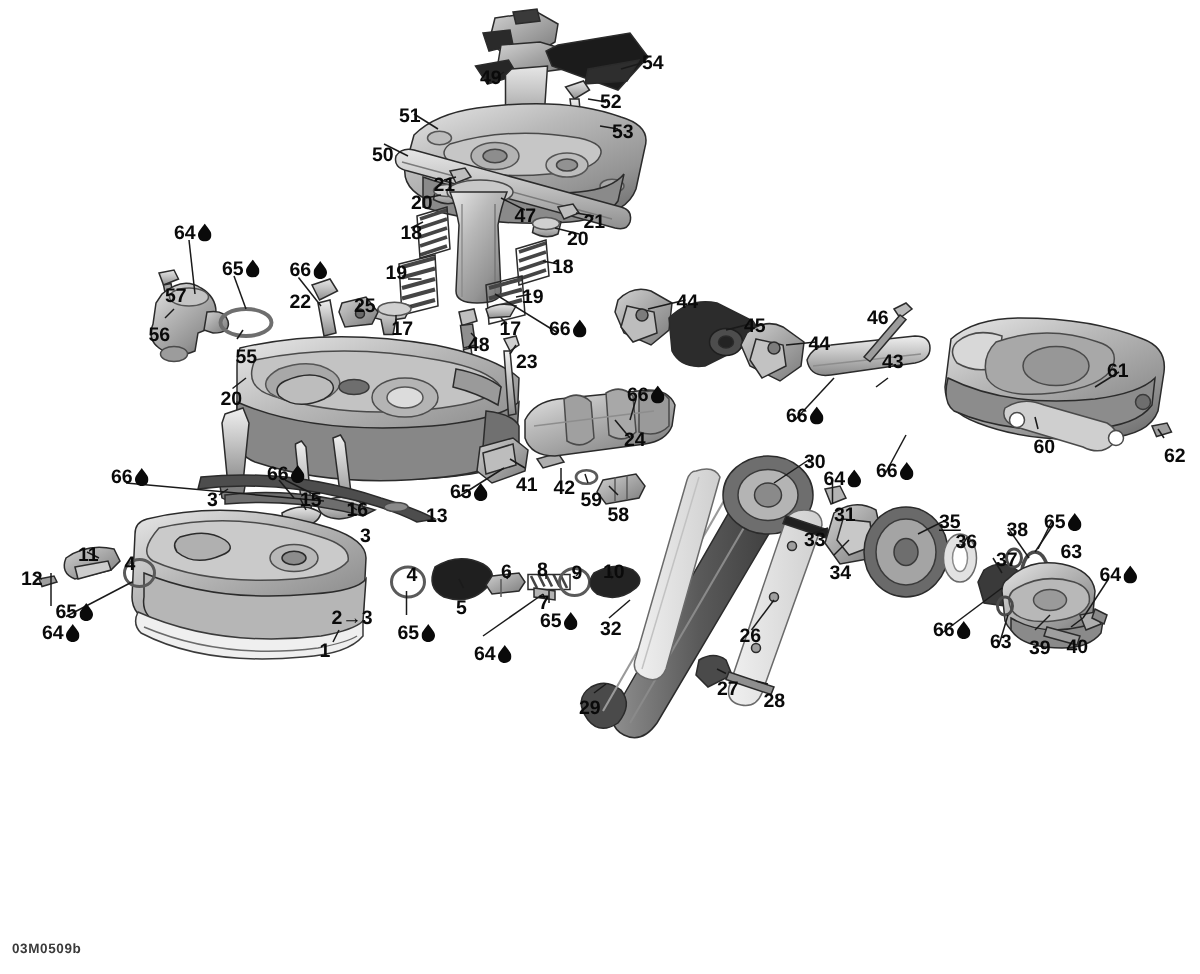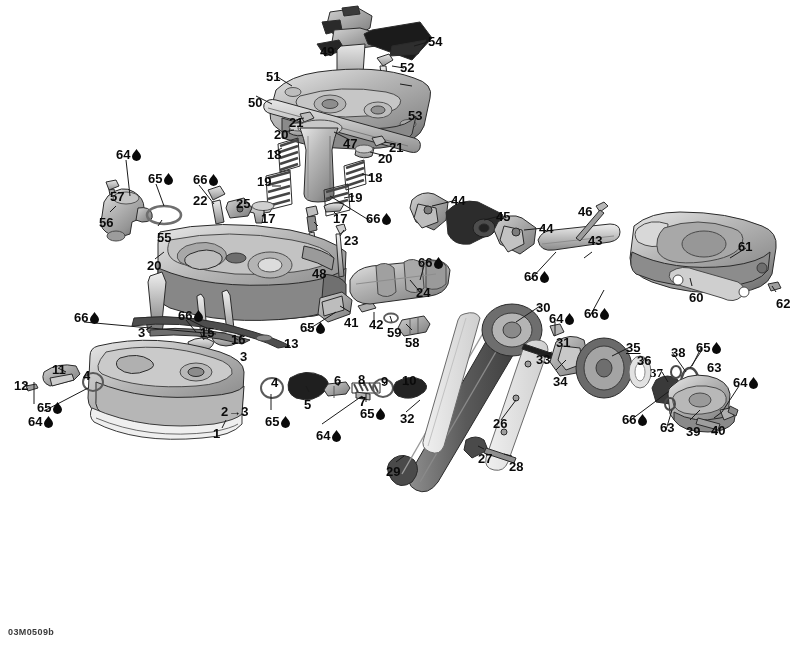--- a/index.html
+++ b/index.html
@@ -664,21 +664,21 @@
       </div>
       <div class="lab" style="left: 553px; top: 375px; display: flex; align-items: center; gap: 1px;">
         <span>34</span>
       </div>
       <div class="lab" style="left: 626px; top: 341px; display: flex; align-items: center; gap: 1px; text-decoration: underline;">
         <span>35</span>
       </div>
       <div class="lab" style="left: 637px; top: 354px; display: flex; align-items: center; gap: 1px;">
         <span>36</span>
       </div>
-      <div class="lab" style="left: 650px; top: 366px; display: flex; align-items: center; gap: 1px; font-family: Liberation Serif, serif;">
+      <div class="lab" style="left: 664px; top: 366px; display: flex; align-items: center; gap: 1px;">
         <span>37</span>
       </div>
       <div class="lab" style="left: 671px; top: 346px; display: flex; align-items: center; gap: 1px;">
         <span>38</span>
       </div>
       <div class="lab" style="left: 686px; top: 425px; display: flex; align-items: center; gap: 1px;">
         <span>39</span>
       </div>
       <div class="lab" style="left: 711px; top: 424px; display: flex; align-items: center; gap: 1px;">
         <span>40</span>
@@ -700,36 +700,36 @@
       </div>
       <div class="lab" style="left: 496px; top: 210px; display: flex; align-items: center; gap: 1px;">
         <span>45</span>
       </div>
       <div class="lab" style="left: 578px; top: 205px; display: flex; align-items: center; gap: 1px;">
         <span>46</span>
       </div>
       <div class="lab" style="left: 343px; top: 137px; display: flex; align-items: center; gap: 1px;">
         <span>47</span>
       </div>
-      <div class="lab" style="left: 312px; top: 223px; display: flex; align-items: center; gap: 1px; margin-top: 44px;">
+      <div class="lab" style="left: 312px; top: 223px; display: flex; align-items: center; gap: 1px;">
         <span>48</span>
       </div>
       <div class="lab" style="left: 320px; top: 45px; display: flex; align-items: center; gap: 1px;">
         <span>49</span>
       </div>
       <div class="lab" style="left: 248px; top: 96px; display: flex; align-items: center; gap: 1px;">
         <span>50</span>
       </div>
       <div class="lab" style="left: 266px; top: 70px; display: flex; align-items: center; gap: 1px;">
         <span>51</span>
       </div>
       <div class="lab" style="left: 400px; top: 61px; display: flex; align-items: center; gap: 1px;">
         <span>52</span>
       </div>
-      <div class="lab" style="left: 408px; top: 81px; display: flex; align-items: flex-start; gap: 1px; margin-top: 28px;">
+      <div class="lab" style="left: 408px; top: 81px; display: flex; align-items: flex-start; gap: 1px;">
         <span>53</span>
       </div>
       <div class="lab" style="left: 428px; top: 35px; display: flex; align-items: center; gap: 1px;">
         <span>54</span>
       </div>
       <div class="lab" style="left: 157px; top: 231px; display: flex; align-items: center; gap: 1px;">
         <span>55</span>
       </div>
       <div class="lab" style="left: 99px; top: 216px; display: flex; align-items: flex-start; gap: 1px;">
         <span>56</span>

